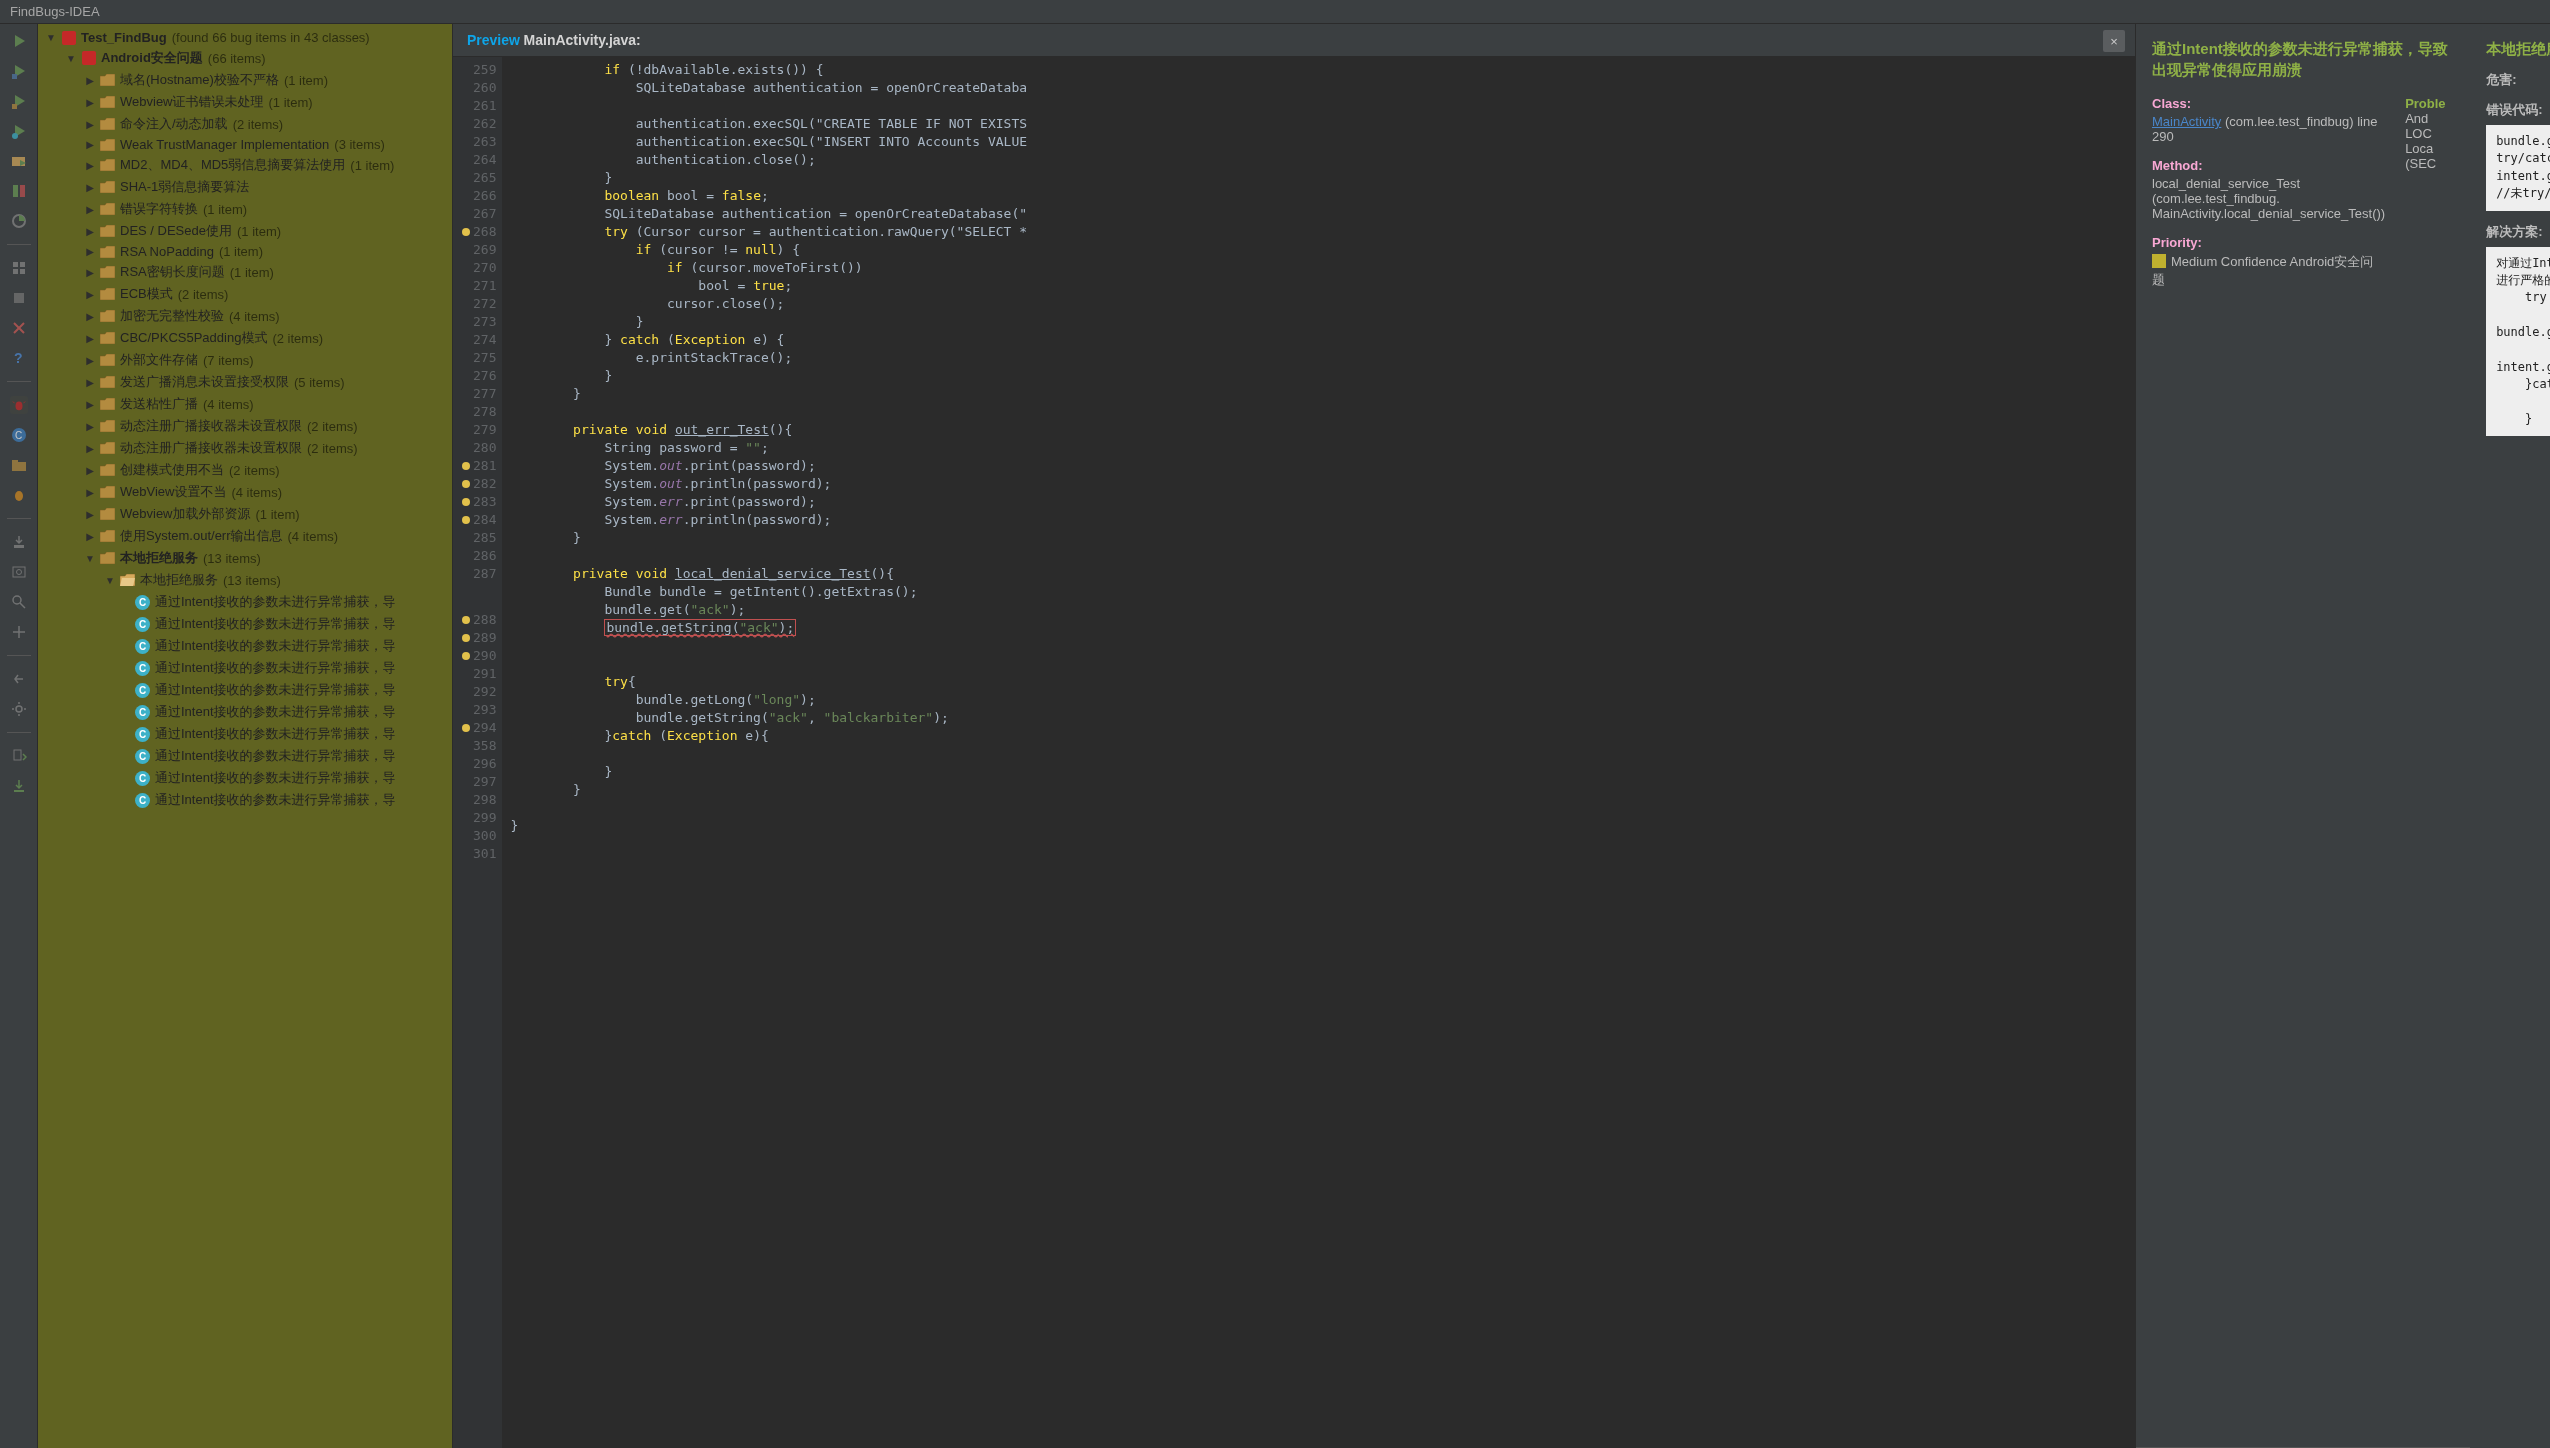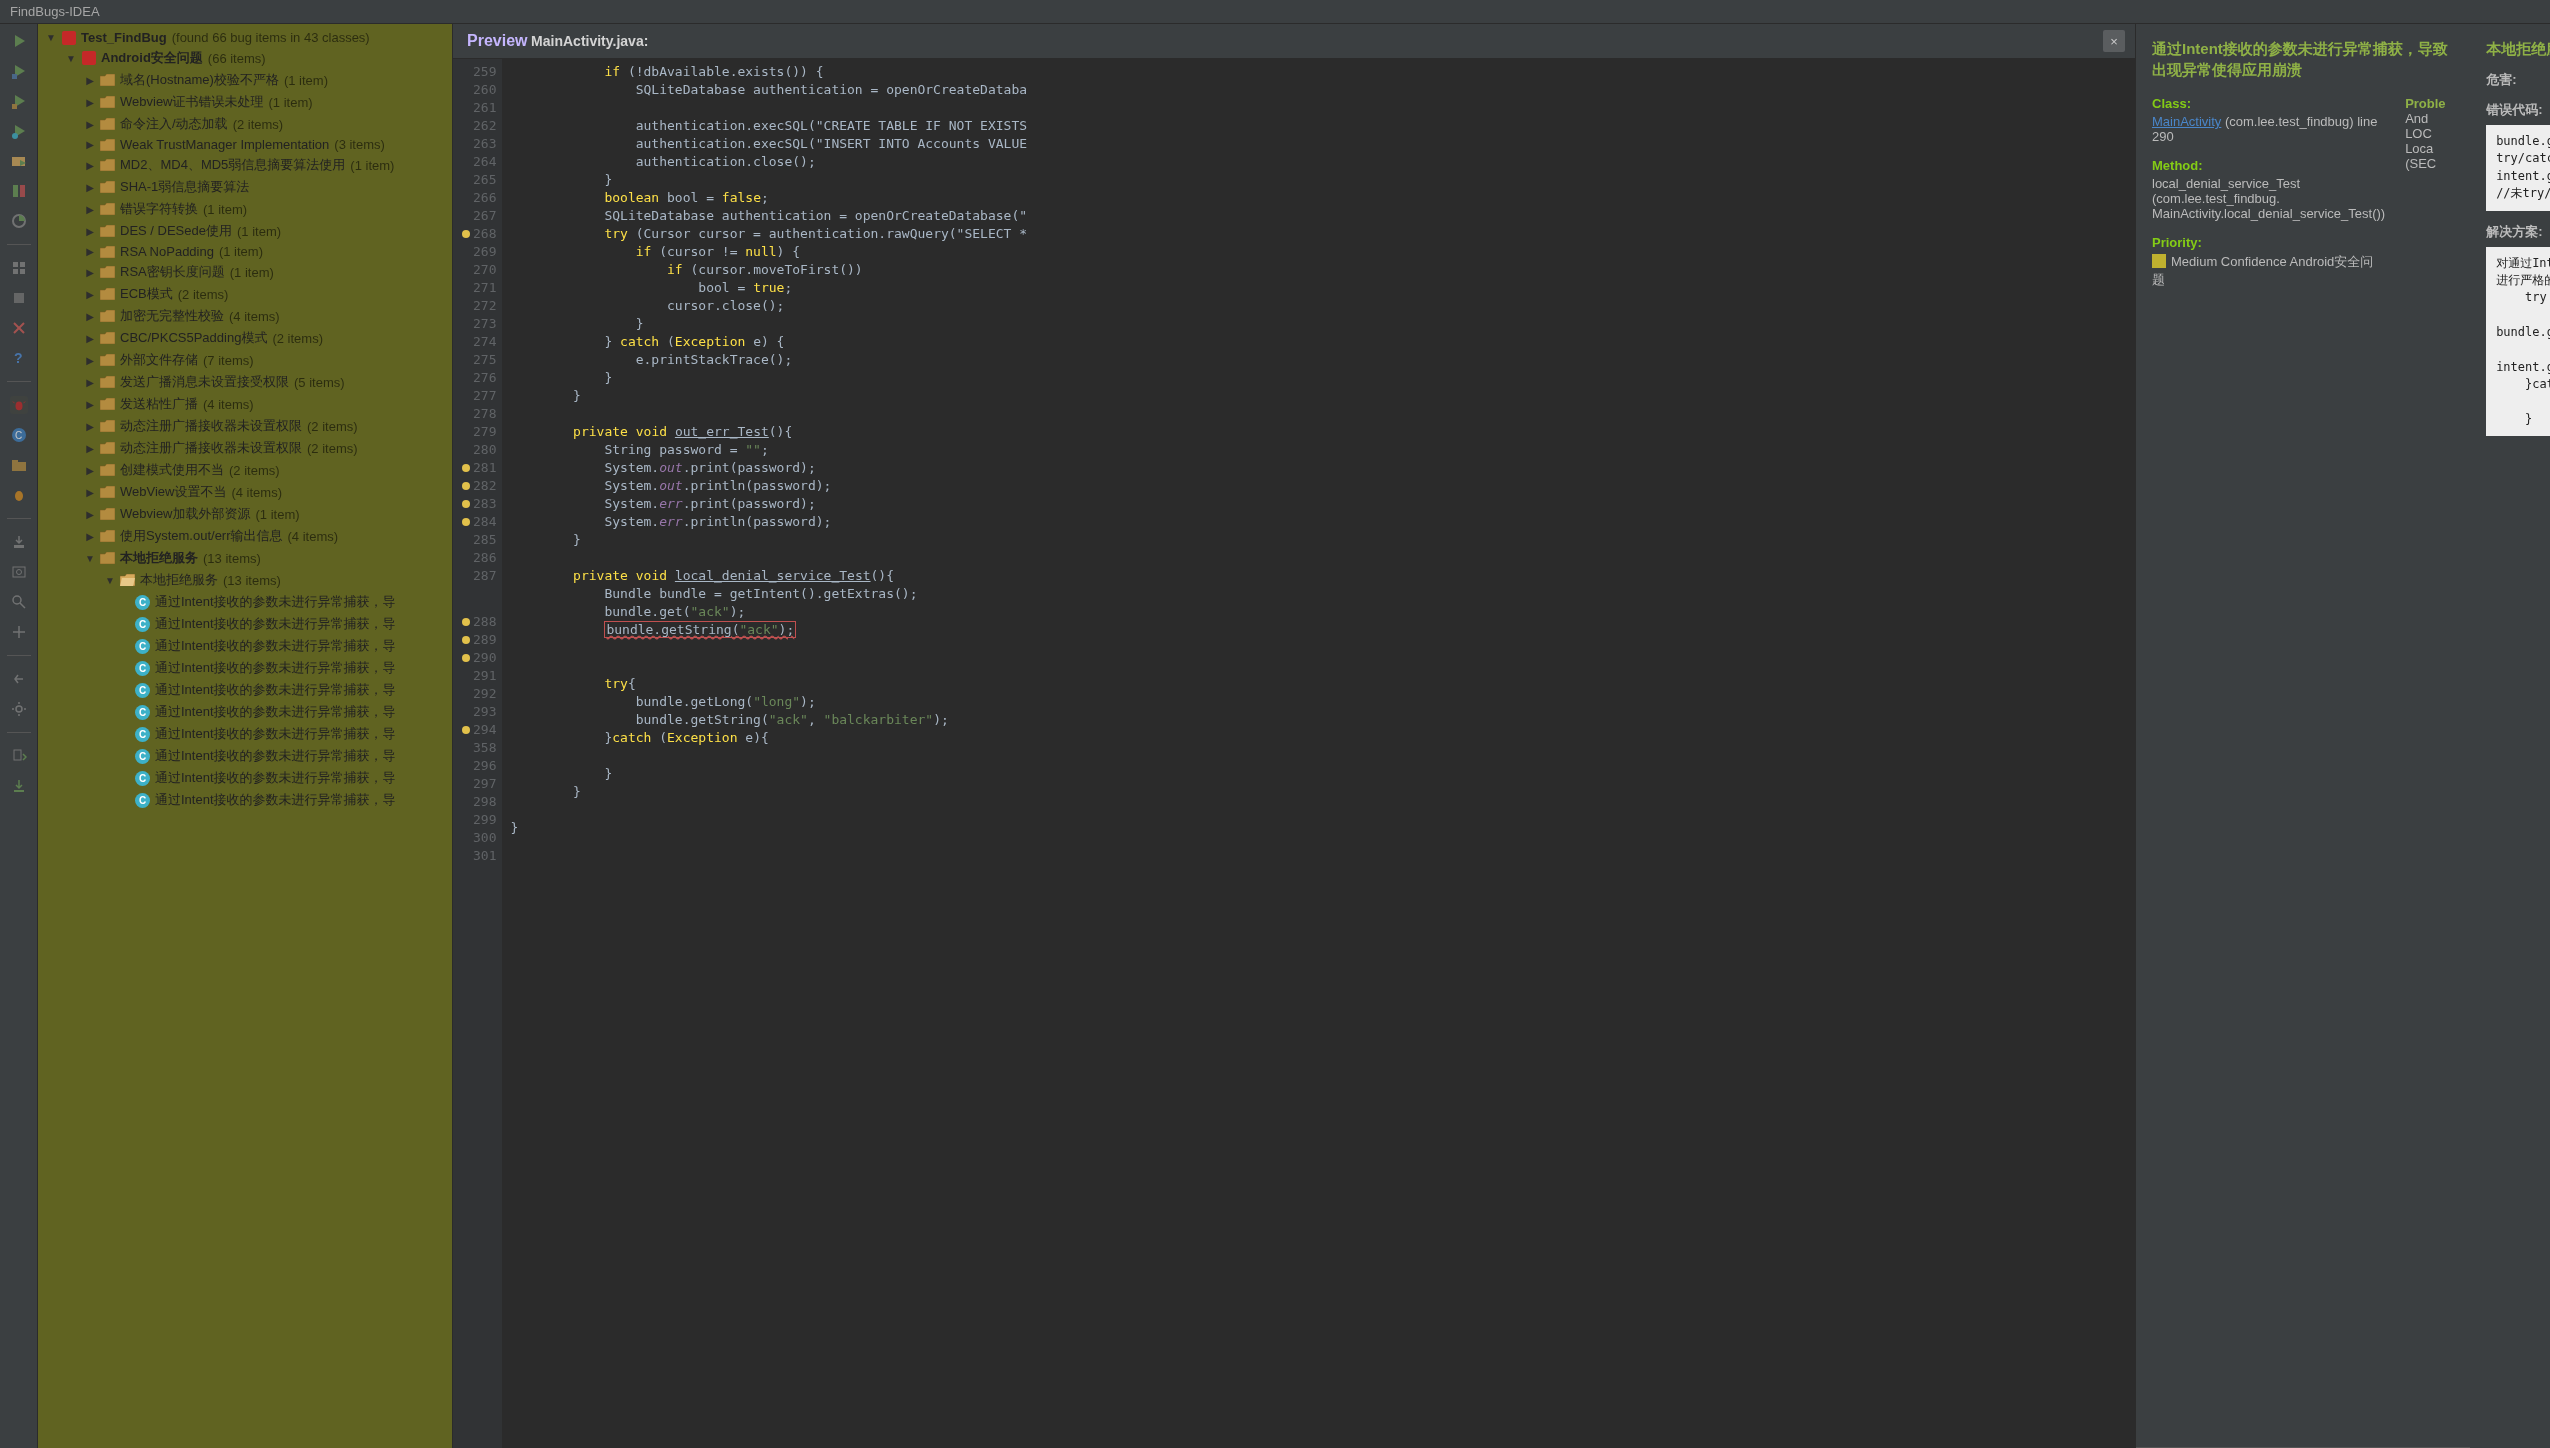--- a/index.html
+++ b/index.html
@@ -72,21 +72,21 @@
   display: flex;
   flex-direction: column;
   overflow: hidden;
 }
 .preview-header {
   background: #3b3f41;
   padding: 8px 14px;
   position: relative;
   border-bottom: 1px solid #2b2b2b;
 }
-.preview-header .ptitle { color:#c4b5fd; font-size:16px; font-weight:bold; }
+.preview-header .ptitle { color:#0ea5e9; font-size:14px; font-weight:bold; }
 .preview-header .pfile { color:#d4d4d4; font-size:14px; font-weight:bold; }
 .preview-header .close {
   position:absolute; right:10px; top:6px;
   width:22px; height:22px; background:#5a5d5f;
   color:#ccc; display:flex; align-items:center; justify-content:center;
   border-radius:2px; cursor:pointer;
 }
 .code-area {
   flex:1; overflow:auto;
   font-family: "Menlo", "Consolas", monospace;
@@ -110,21 +110,21 @@
 .details {
   width: 415px;
   background: #3b3f41;
   display:flex; flex-direction:row;
   overflow-y:auto;
   border-left:1px solid #2b2b2b;
 }
 .details-top { padding: 14px 16px 20px 16px; border-bottom: 1px solid #555;}
 .bug-title { color:#8fb146; font-size:15px; font-weight:bold; margin-bottom:16px; line-height:1.4; }
 .kv { margin-bottom:14px; }
-.kv .k { color:#84cc16; font-size:13px; font-weight:bold; margin-bottom:3px;}
+.kv .k { color:#f9a8d4; font-size:13px; font-weight:bold; margin-bottom:3px;}
 .kv .v { color:#bbb; font-size:13px; }
 .kv .v a { color:#4a86c9; text-decoration: underline; cursor:pointer;}
 .prio-swatch { display:inline-block; width:14px; height:14px; background:#c0b12f; vertical-align:-2px; margin-right:5px;}
 .details-bottom { padding: 14px 16px 20px 16px; }
 .dbox {
   background:#eeeeee; color:#222; padding:8px 10px; margin-top:6px;
   font-family: "Menlo","Consolas",monospace; font-size:12px;
   white-space:pre-wrap; line-height:1.45;
 }
 .section-label { color:#bbb; font-weight:bold; margin-top:12px;}

